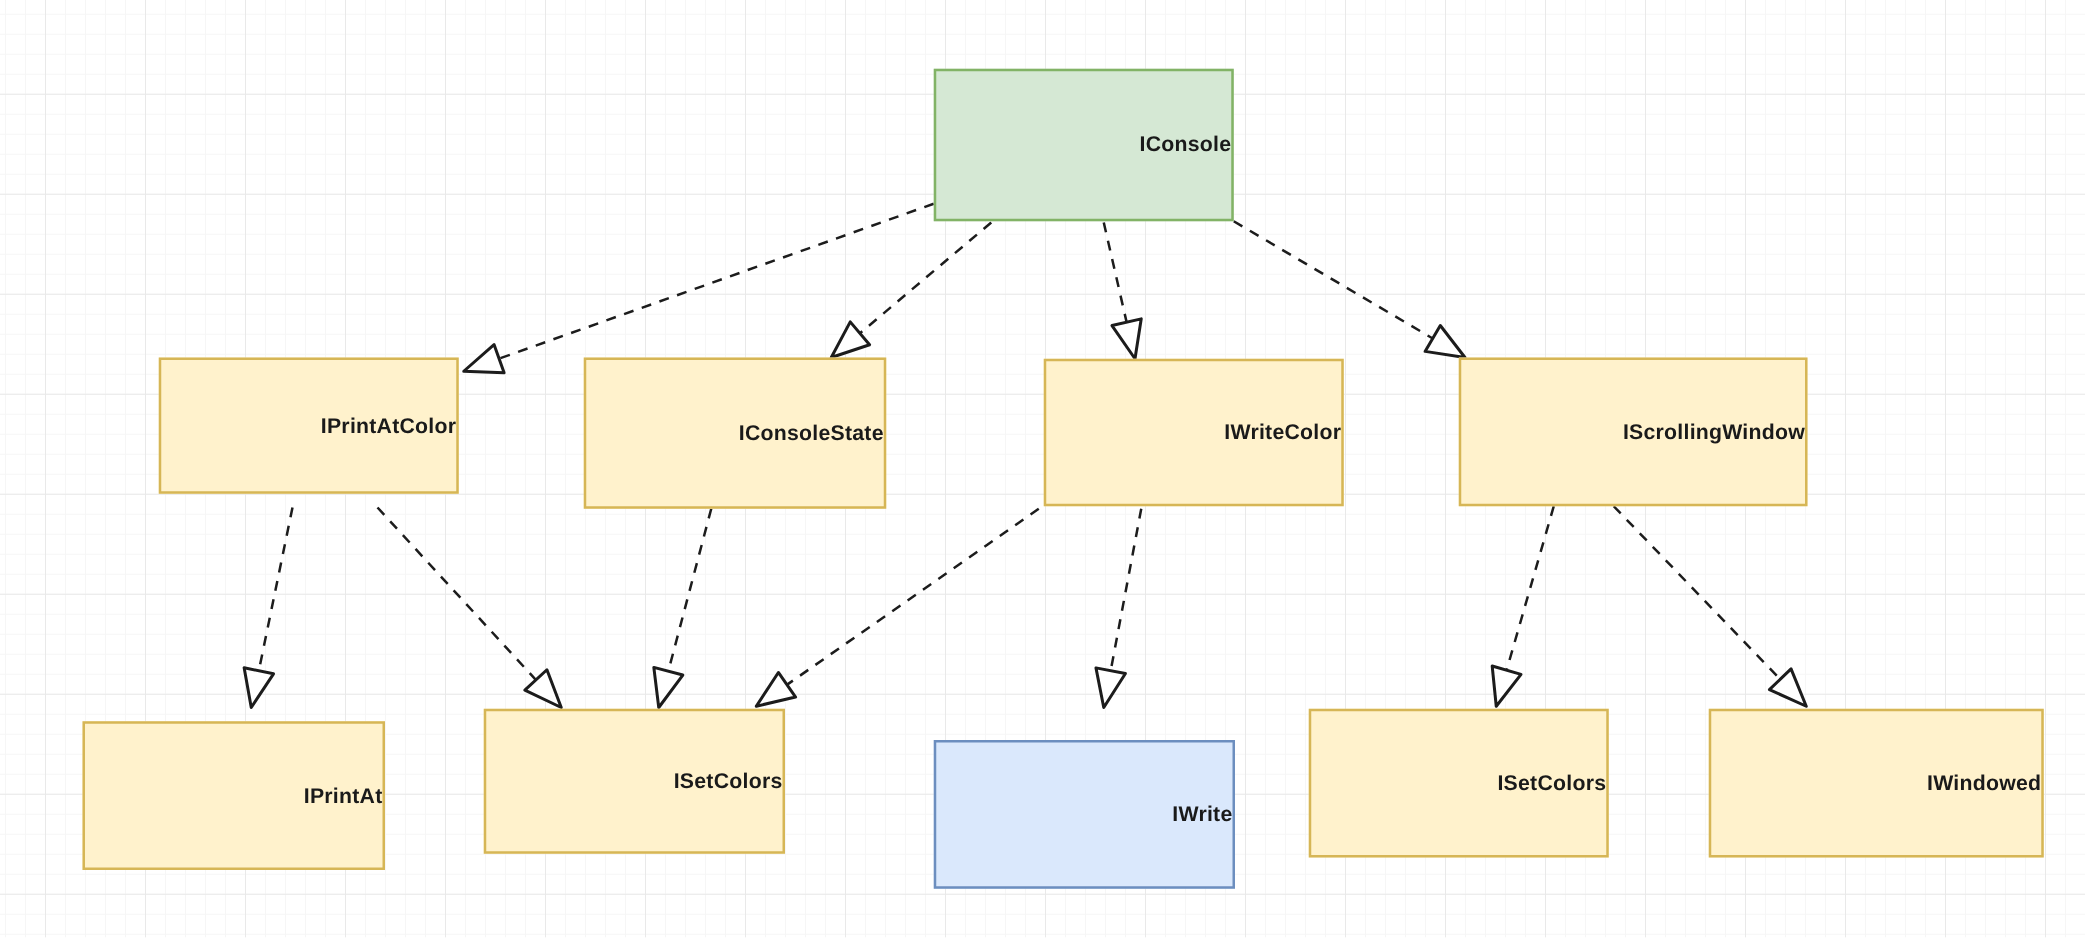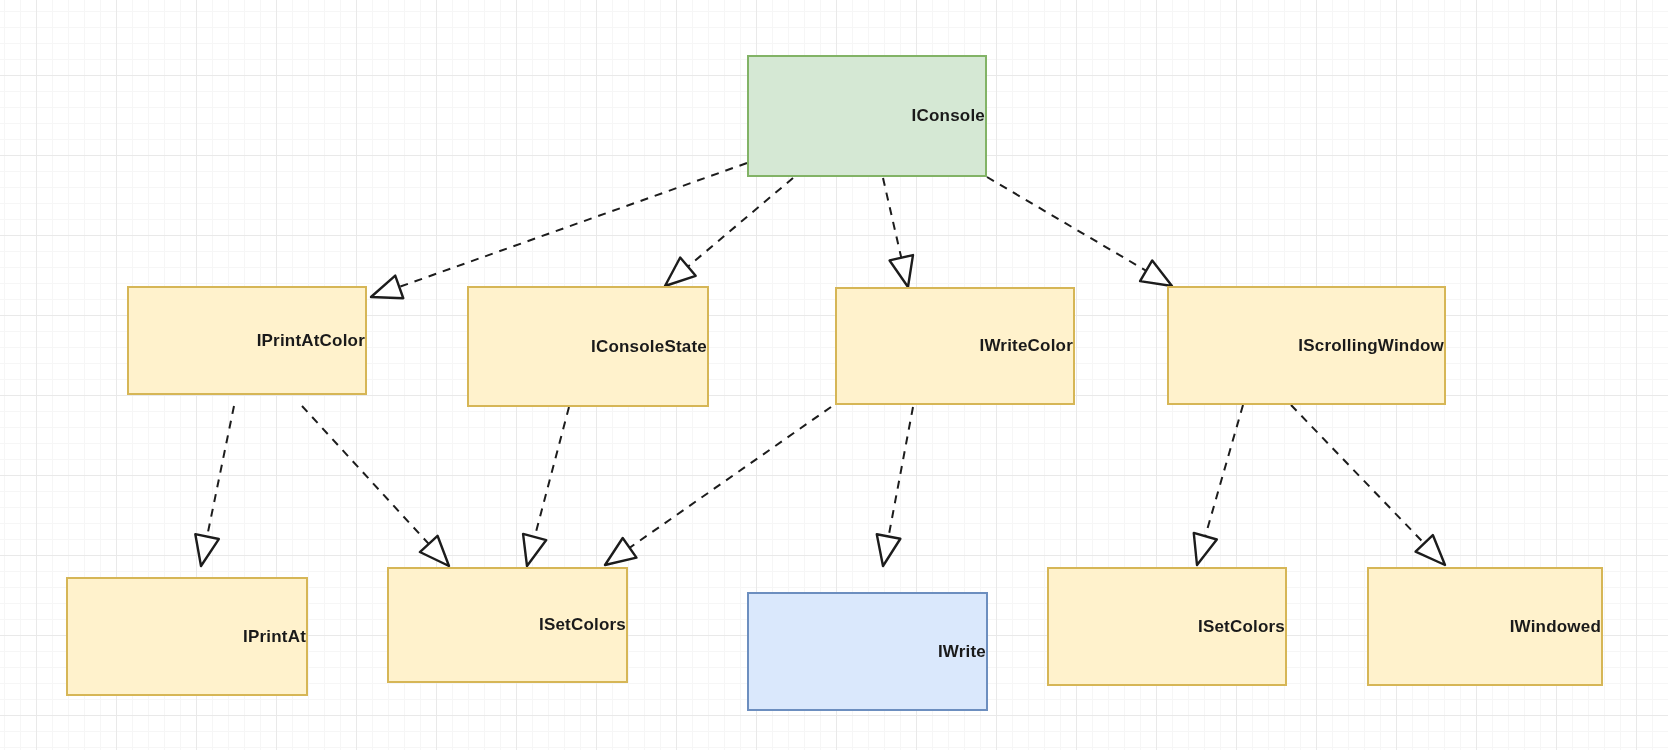--- a/index.html
+++ b/index.html
@@ -94,17 +94,17 @@
       </div>
       <div class="node" style="left: 387px; top: 567px; width: 241px; height: 116px; background-color: rgb(255, 242, 204); border-color: rgb(214, 182, 86);">
         <span class="node-label">ISetColors</span>
       </div>
       <div class="node" style="left: 747px; top: 567px; width: 241px; height: 119px; background-color: rgb(218, 232, 252); border-color: rgb(108, 142, 191); margin-top: 25px;">
         <span class="node-label">IWrite</span>
       </div>
       <div class="node" style="left: 1047px; top: 567px; width: 240px; height: 119px; background-color: rgb(255, 242, 204); border-color: rgb(214, 182, 86);">
         <span class="node-label">ISetColors</span>
       </div>
-      <div class="node" style="left: 1367px; top: 567px; width: 236px; height: 119px; background-color: rgb(255, 242, 204); border-color: rgb(214, 182, 86);">
+      <div class="node" style="left: 1367px; top: 567px; width: 268px; height: 119px; background-color: rgb(255, 242, 204); border-color: rgb(214, 182, 86);">
         <span class="node-label">IWindowed</span>
       </div>
     </div>
 </div>
 
 </body></html>

